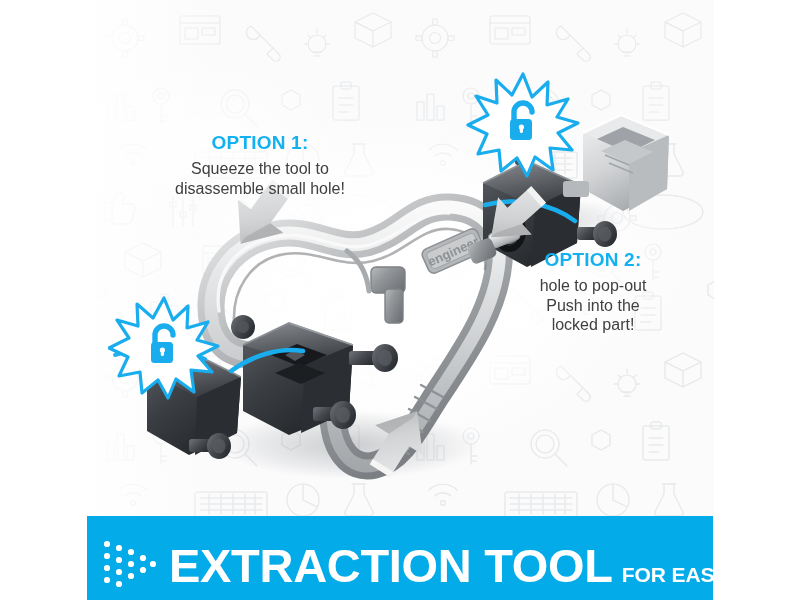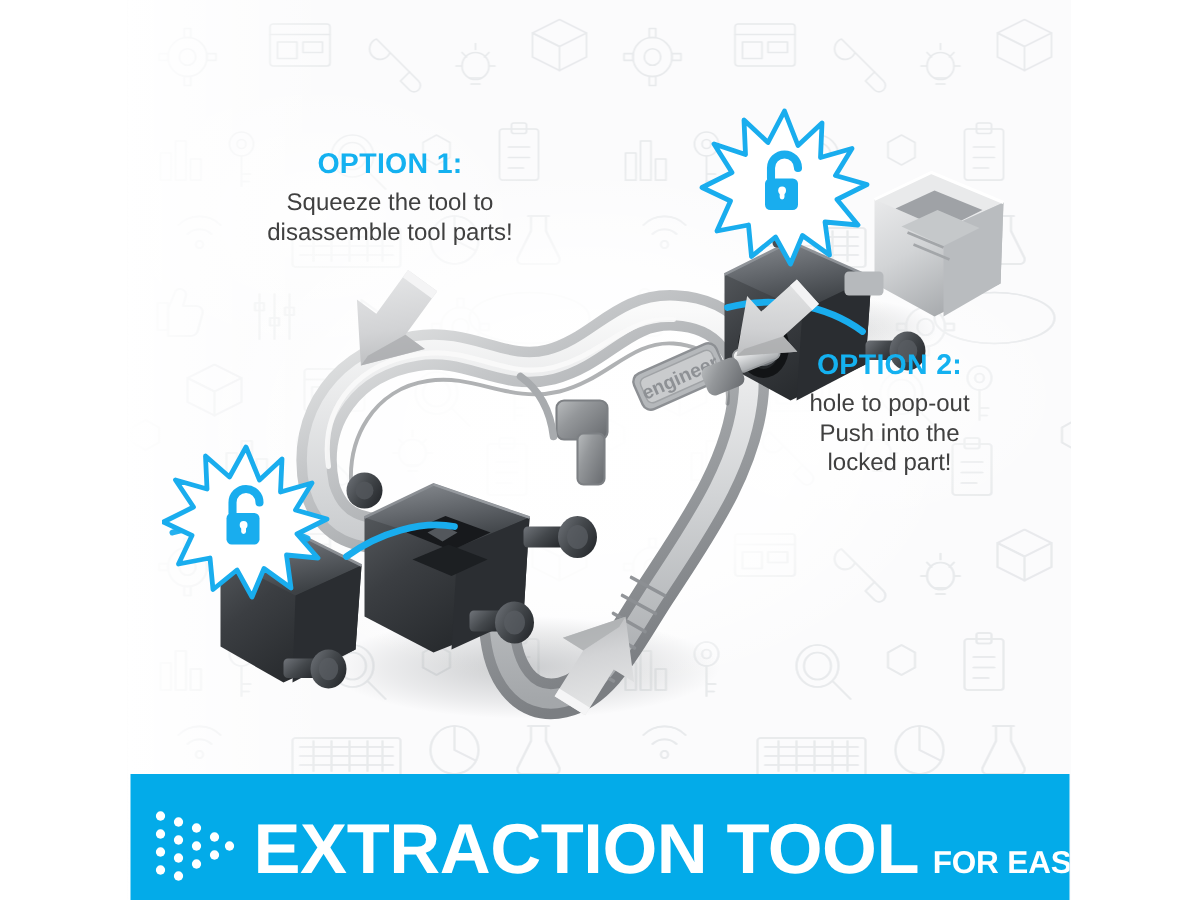--- a/index.html
+++ b/index.html
@@ -70,22 +70,22 @@
     letter-spacing: 0.2px;
     margin-bottom: 5px;
   }
   .callout .opt-body {
     display: block;
     font-size: 16px;
     font-weight: normal;
     color: #404040;
   }
 
-  #callout-1 { left: 135px; top: 98px; width: 250px; }
-  #callout-2 { left: 498px; top: 232px; width: 190px; }
+  #callout-1 { left: 135px; top: 131px; width: 250px; }
+  #callout-2 { left: 498px; top: 248px; width: 190px; }
 
   
   #banner {
     position: absolute;
     left: 87px;
     top: 516px;
     width: 626px;
     height: 84px;
     background: #03ABE9;
     overflow: hidden;
@@ -540,21 +540,21 @@
       <path d="M-9 -6 v-7 a9 9 0 0 1 18 0" fill="none" stroke="#19ADEE" stroke-width="5.4" stroke-linecap="round"></path>
       <rect x="-13" y="-6" width="22" height="21" rx="3.5" fill="#19ADEE"></rect>
       <rect x="-3.2" y="0" width="3.2" height="8" rx="1.6" fill="#ffffff"></rect>
       <circle cx="-1.6" cy="2" r="2.6" fill="#ffffff"></circle>
     </g>
   </svg>
 
   <div class="callout" id="callout-1">
     <span class="opt-head">OPTION 1:</span>
     <span class="opt-body">Squeeze the tool to</span>
-    <span class="opt-body">disassemble tool parts!</span>
+    <span class="opt-body">disassemble small hole!</span>
   </div>
 
   <div class="callout" id="callout-2">
     <span class="opt-head">OPTION 2:</span>
     <span class="opt-body">hole to pop-out</span>
     <span class="opt-body">Push into the</span>
     <span class="opt-body">locked part!</span>
   </div>
 
   <div id="banner">

